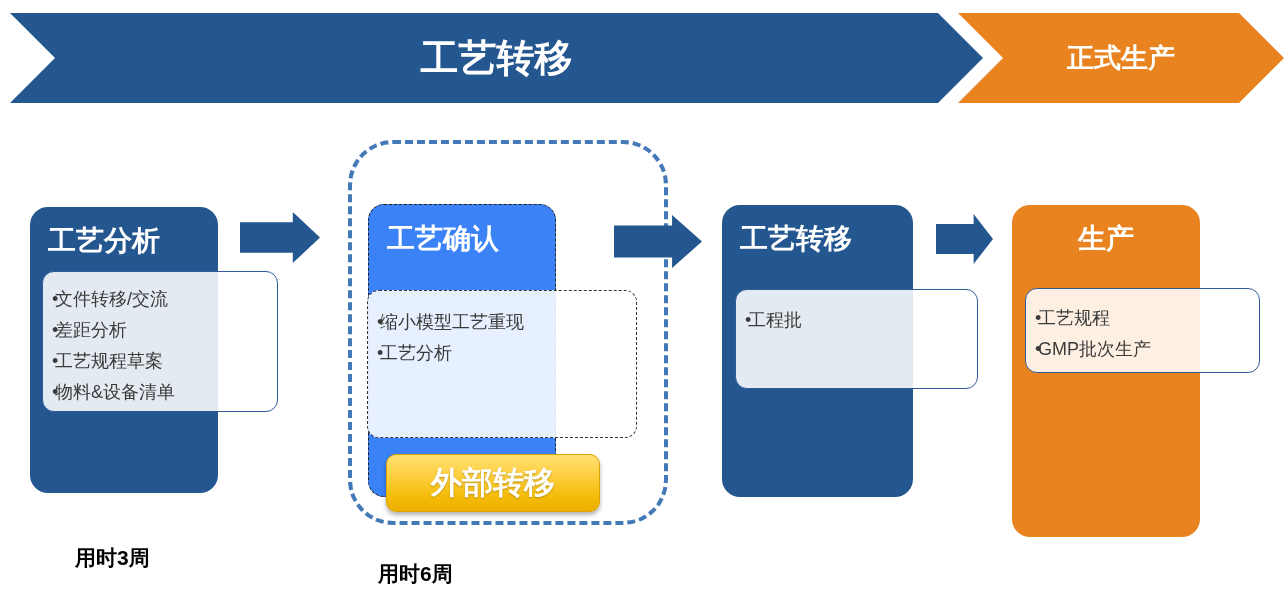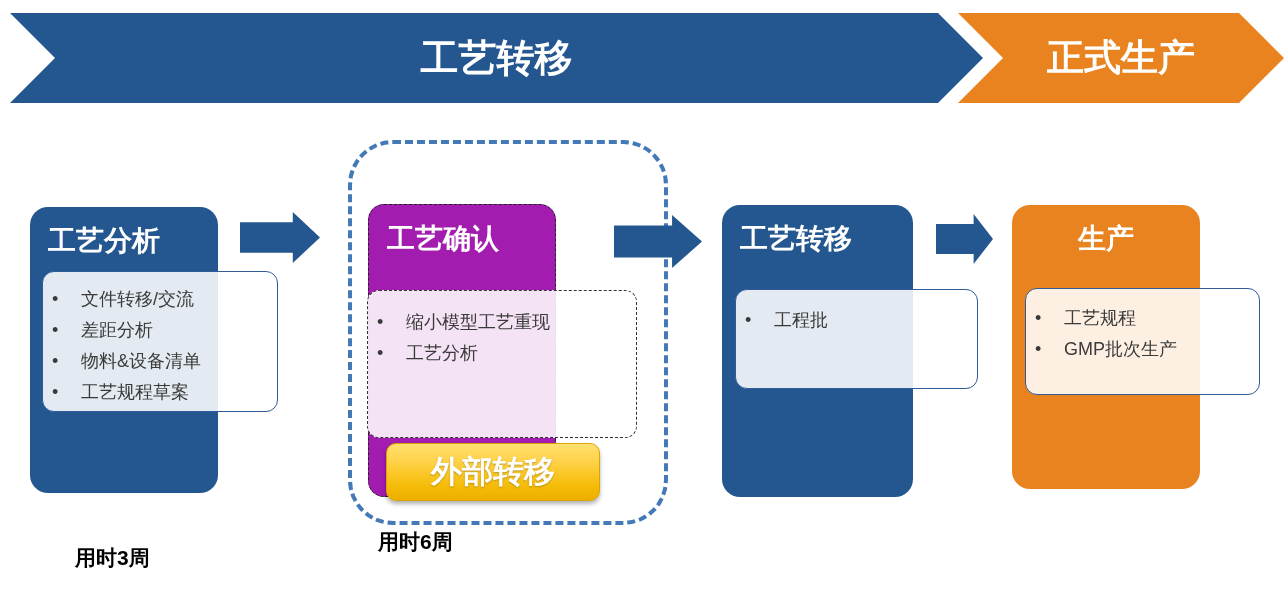--- a/index.html
+++ b/index.html
@@ -12,80 +12,80 @@
   .banner {
     position:absolute; top:13px; height:90px;
     display:flex; align-items:center; justify-content:center;
     color:#fff; font-weight:bold;
   }
   .banner-blue {
     left:10px; width:973px; background:#24568F; font-size:38px;
     clip-path:polygon(0 0, 928px 0, 100% 50%, 928px 100%, 0 100%, 45px 50%);
   }
   .banner-orange {
-    left:958px; width:326px; background:#E8831F; font-size:37px;
+    left:958px; width:326px; background:#E8831F; font-size:27px;
     clip-path:polygon(0 0, 281px 0, 100% 50%, 281px 100%, 0 100%, 45px 50%);
   }
 
   
   .dashed-frame {
     position:absolute; left:348px; top:140px; width:320px; height:385px;
     border:4px dashed #4479B8; border-radius:45px; box-sizing:border-box; z-index:0;
   }
 
   
   .stage { position:absolute; border-radius:18px; z-index:1; box-sizing:border-box; }
   .stage-title { color:#fff; font-weight:bold; font-size:28px; padding:15px 0 0 18px; }
   #stage-1 { left:30px;  top:207px; width:188px; height:286px; background:#24568F; }
-  #stage-2 { left:368px; top:204px; width:188px; height:293px; background:#a21caf;
+  #stage-2 { left:368px; top:204px; width:188px; height:293px; background:#3b82f6;
              border:1px dashed #222; border-radius:16px; }
   #stage-3 { left:722px; top:205px; width:191px; height:292px; background:#24568F; }
-  #stage-4 { left:1012px;top:205px; width:188px; height:284px; background:#E8831F; }
+  #stage-4 { left:1012px;top:205px; width:188px; height:332px; background:#E8831F; }
   #stage-4 .stage-title { text-align:center; padding-left:0; }
 
   
   .card {
     position:absolute; z-index:2; background:rgba(255,255,255,0.88);
     border-radius:12px; box-sizing:border-box;
   }
   .card ul { list-style:none; margin:0; padding:0; }
   .card li {
     font-size:18px; color:#3A3A3A; line-height:31px;
-    padding-left:38px; position:relative; white-space:nowrap;
+    padding-left:12px; position:relative; white-space:nowrap;
   }
   .card li::before { content:"•"; position:absolute; left:9px; color:#3A3A3A; }
   #card-1 { left:42px;  top:271px; width:236px; height:141px; border:1.5px solid #2F5C99; padding-top:12px; }
   #card-2 { left:367px; top:290px; width:270px; height:148px; border:1px dashed #333;    padding-top:16px; }
   #card-3 { left:735px; top:289px; width:243px; height:100px; border:1.5px solid #2F5C99; padding-top:15px; }
-  #card-4 { left:1025px;top:288px; width:235px; height:107px;  border:1.5px solid #2F5C99; padding-top:14px; }
+  #card-4 { left:1025px;top:288px; width:235px; height:85px;  border:1.5px solid #2F5C99; padding-top:14px; }
 
   
   .arrow {
     position:absolute; background:#24568F; z-index:3;
     clip-path:polygon(0 20%, 66% 20%, 66% 0, 100% 50%, 66% 100%, 66% 80%, 0 80%);
   }
   #arrow-1 { left:240px; top:212px; width:80px; height:51px; }
   #arrow-2 { left:614px; top:215px; width:88px; height:53px; }
   #arrow-3 { left:936px; top:214px; width:57px; height:50px; }
 
   
   .gold-badge {
-    position:absolute; left:386px; top:443px; width:214px; height:58px; z-index:4;
+    position:absolute; left:386px; top:454px; width:214px; height:58px; z-index:4;
     border-radius:10px; box-sizing:border-box;
     background:linear-gradient(180deg,#FFE070 0%,#FFD24A 30%,#F5BC08 75%,#EDAE00 100%);
     border:1px solid #D9A404;
     display:flex; align-items:center; justify-content:center;
     color:#fff; font-size:31px; font-weight:bold;
     box-shadow:0 3px 4px rgba(0,0,0,0.30); text-shadow:0 1px 2px rgba(0,0,0,0.25);
   }
 
   
   .duration { position:absolute; font-size:21px; font-weight:bold; color:#000000; z-index:5; }
   #duration-1 { left:75px;  top:544px; }
-  #duration-2 { left:378px; top:528px; }
+  #duration-2 { left:378px; top:560px; }
 </style>
 </head>
 <body>
 
 <div class="canvas">
 
   <div class="banner banner-blue">
     <span>工艺转移</span>
   </div>
   <div class="banner banner-orange">
@@ -94,22 +94,22 @@
 
   <div class="dashed-frame"></div>
 
   <div class="stage" id="stage-1">
     <div class="stage-title">工艺分析</div>
   </div>
   <div class="card" id="card-1">
     <ul>
       <li>文件转移/交流</li>
       <li>差距分析</li>
+      <li>工艺规程草案</li>
       <li>物料&amp;设备清单</li>
-      <li>工艺规程草案</li>
     </ul>
   </div>
 
   <div class="arrow" id="arrow-1"></div>
 
   <div class="stage" id="stage-2">
     <div class="stage-title">工艺确认</div>
   </div>
   <div class="card" id="card-2">
     <ul>

